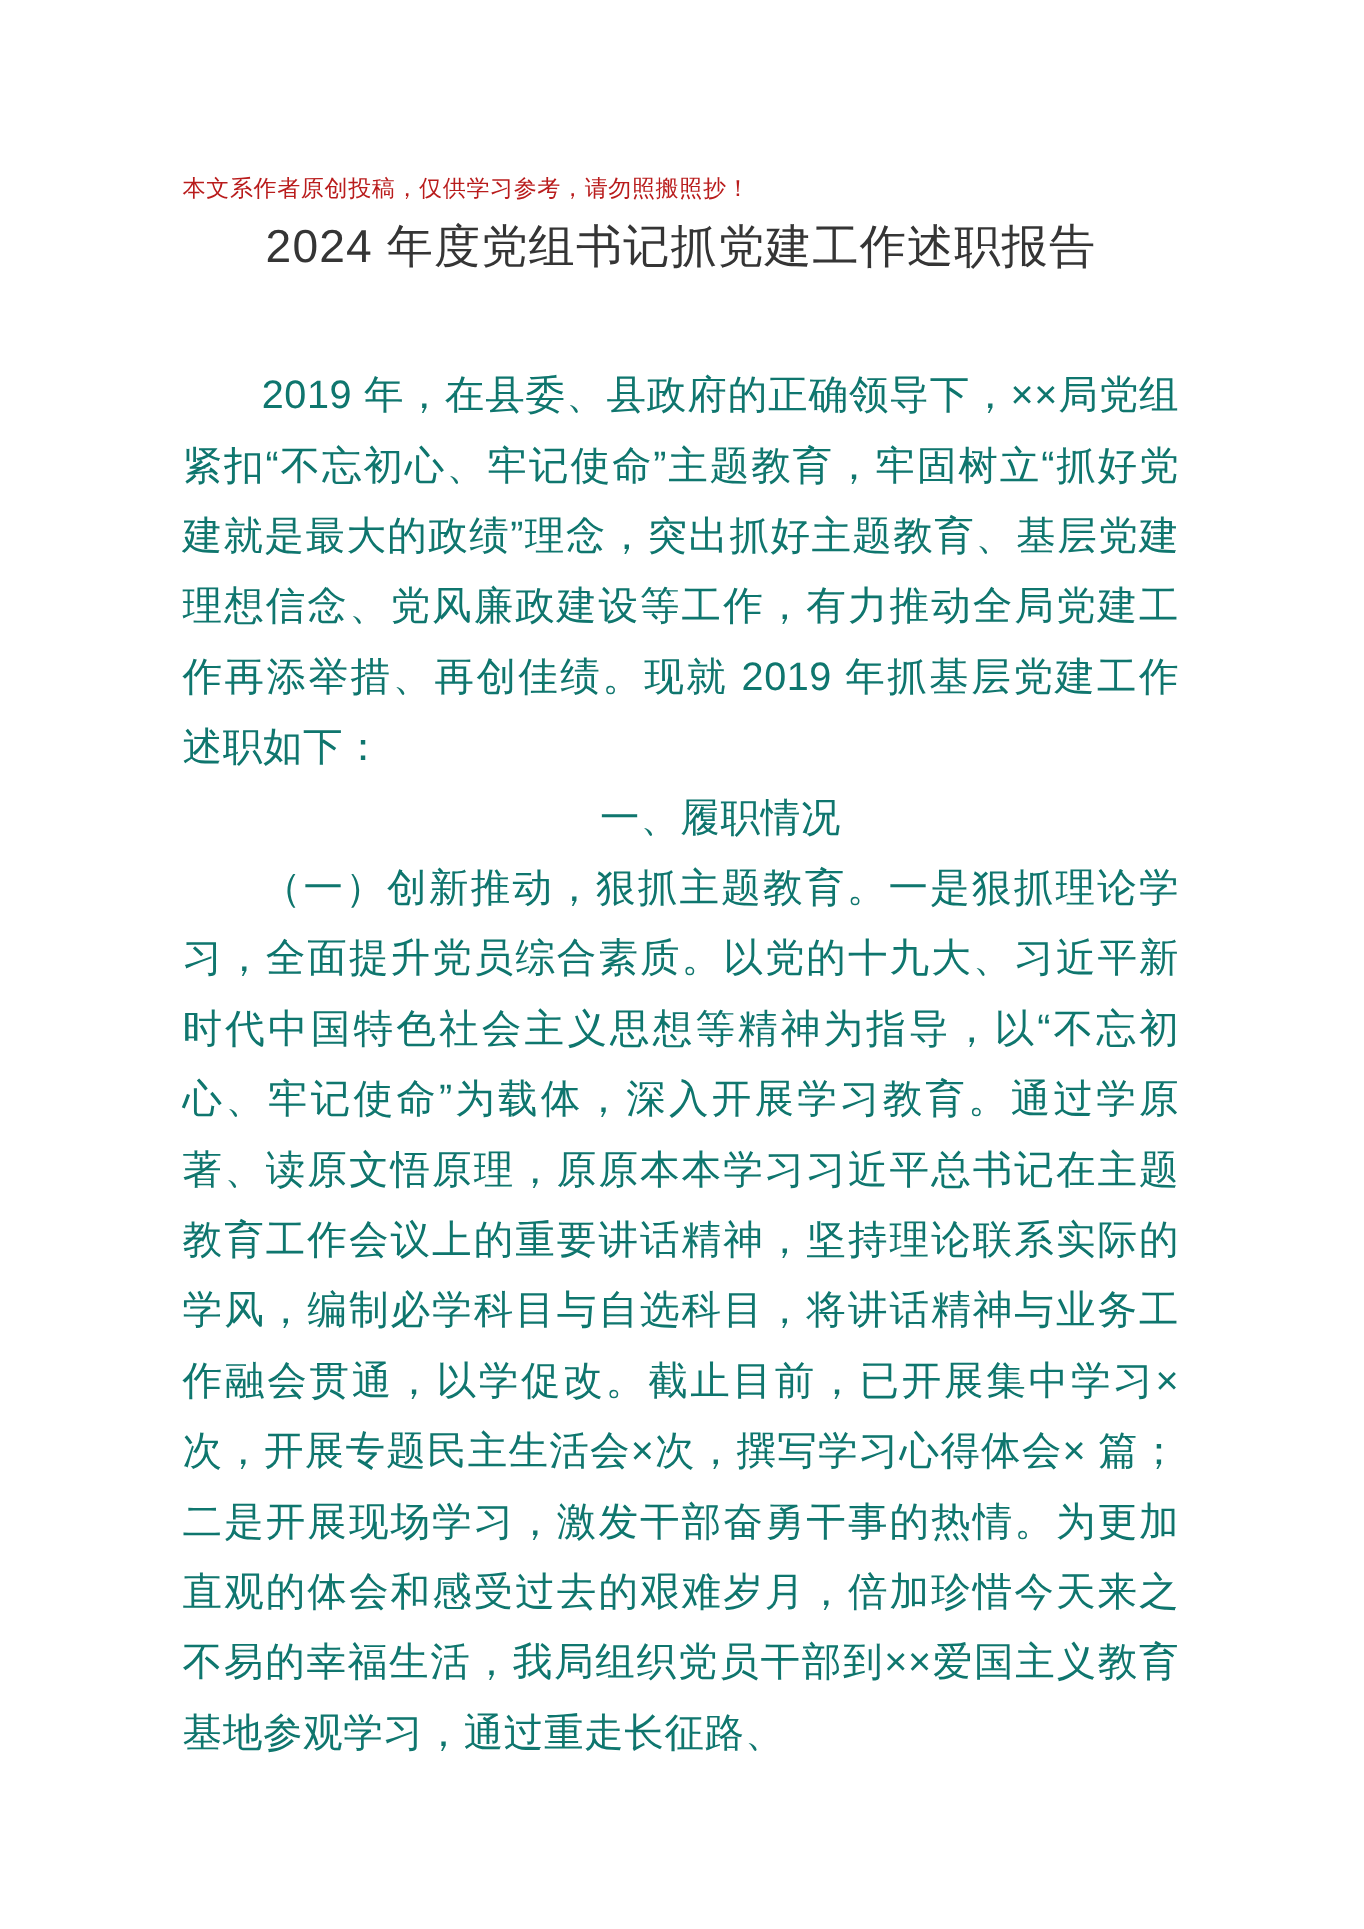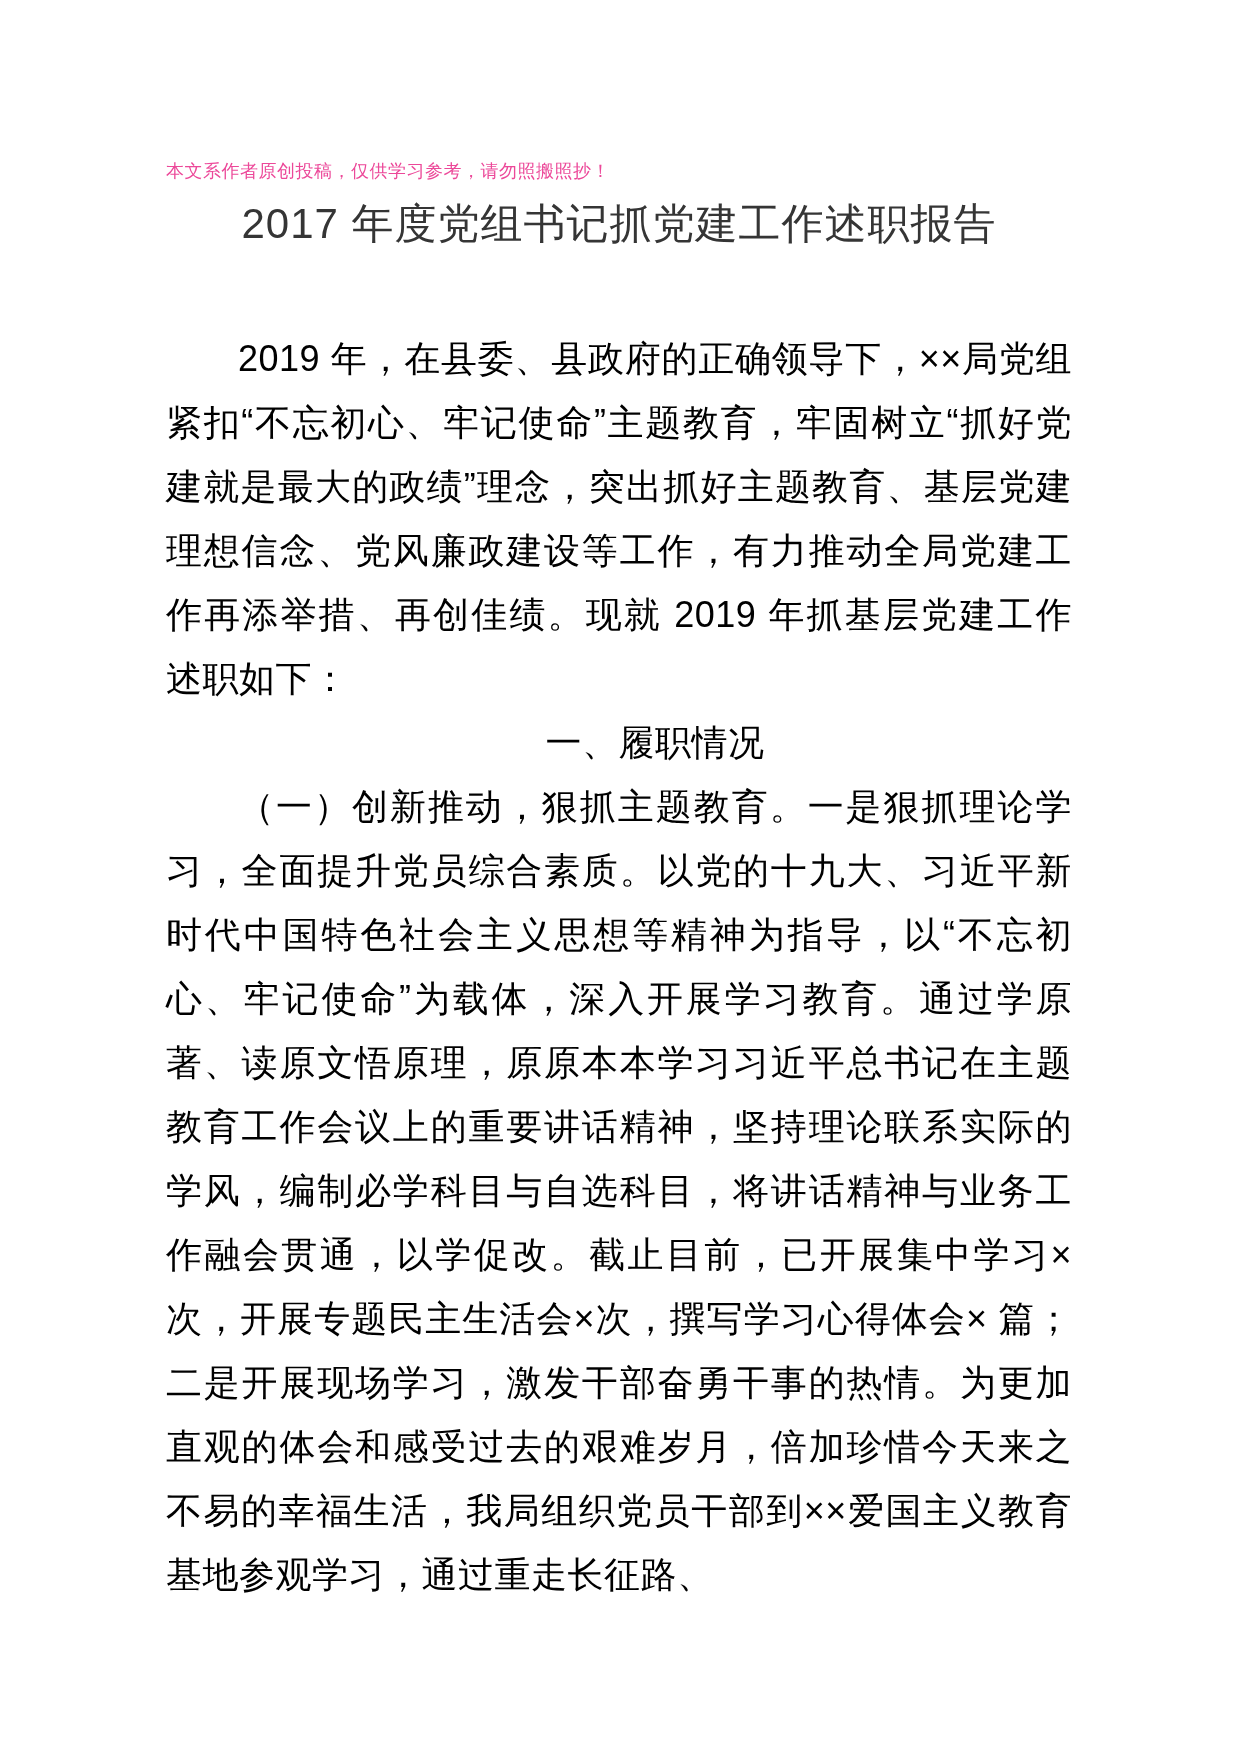--- a/index.html
+++ b/index.html
@@ -13,23 +13,23 @@
     height: 1754px;
     margin: 0 auto;
     background: #ffffff;
     box-sizing: border-box;
     padding: 158px 168px 0 166px;
     overflow: hidden;
     font-family: "Liberation Sans", "DejaVu Sans", sans-serif;
   }
   .disclaimer {
     margin: 0 0 10px 0;
-    font-size: 18px;
+    font-size: 21px;
     line-height: 27px;
-    color: #ec4899;
+    color: #b91c1c;
     letter-spacing: 0.5px;
   }
   .title {
     margin: 6px 0 0 0;
     font-size: 42px;
     line-height: 58px;
     font-weight: 400;
     text-align: center;
     color: #353535;
     letter-spacing: 1px;
@@ -38,35 +38,35 @@
     margin-top: 74px;
     color: #3b3b3b;
   }
   .para {
     margin: 0;
     font-size: 36px;
     line-height: 64px;
     text-indent: 2em;
     text-align: justify;
     text-justify: inter-ideograph;
-    color: #000000;
+    color: #0f766e;
     letter-spacing: 0.5px;
     word-break: break-all;
   }
   .heading {
     text-align: center;
   }
 </style>
 </head>
 <body>
 
 <div class="page">
   <p class="disclaimer">本文系作者原创投稿，仅供学习参考，请勿照搬照抄！</p>
 
-  <h1 class="title">2017 年度党组书记抓党建工作述职报告</h1>
+  <h1 class="title">2024 年度党组书记抓党建工作述职报告</h1>
 
   <div class="content">
     <p class="para">2019 年，在县委、县政府的正确领导下，××局党组紧扣“不忘初心、牢记使命”主题教育，牢固树立“抓好党建就是最大的政绩”理念，突出抓好主题教育、基层党建理想信念、党风廉政建设等工作，有力推动全局党建工作再添举措、再创佳绩。现就 2019 年抓基层党建工作述职如下：</p>
 
     <p class="para heading">一、履职情况</p>
 
     <p class="para">（一）创新推动，狠抓主题教育。一是狠抓理论学习，全面提升党员综合素质。以党的十九大、习近平新时代中国特色社会主义思想等精神为指导，以“不忘初心、牢记使命”为载体，深入开展学习教育。通过学原著、读原文悟原理，原原本本学习习近平总书记在主题教育工作会议上的重要讲话精神，坚持理论联系实际的学风，编制必学科目与自选科目，将讲话精神与业务工作融会贯通，以学促改。截止目前，已开展集中学习×次，开展专题民主生活会×次，撰写学习心得体会× 篇；二是开展现场学习，激发干部奋勇干事的热情。为更加直观的体会和感受过去的艰难岁月，倍加珍惜今天来之不易的幸福生活，我局组织党员干部到××爱国主义教育基地参观学习，通过重走长征路、</p>
   </div>
 </div>
 

